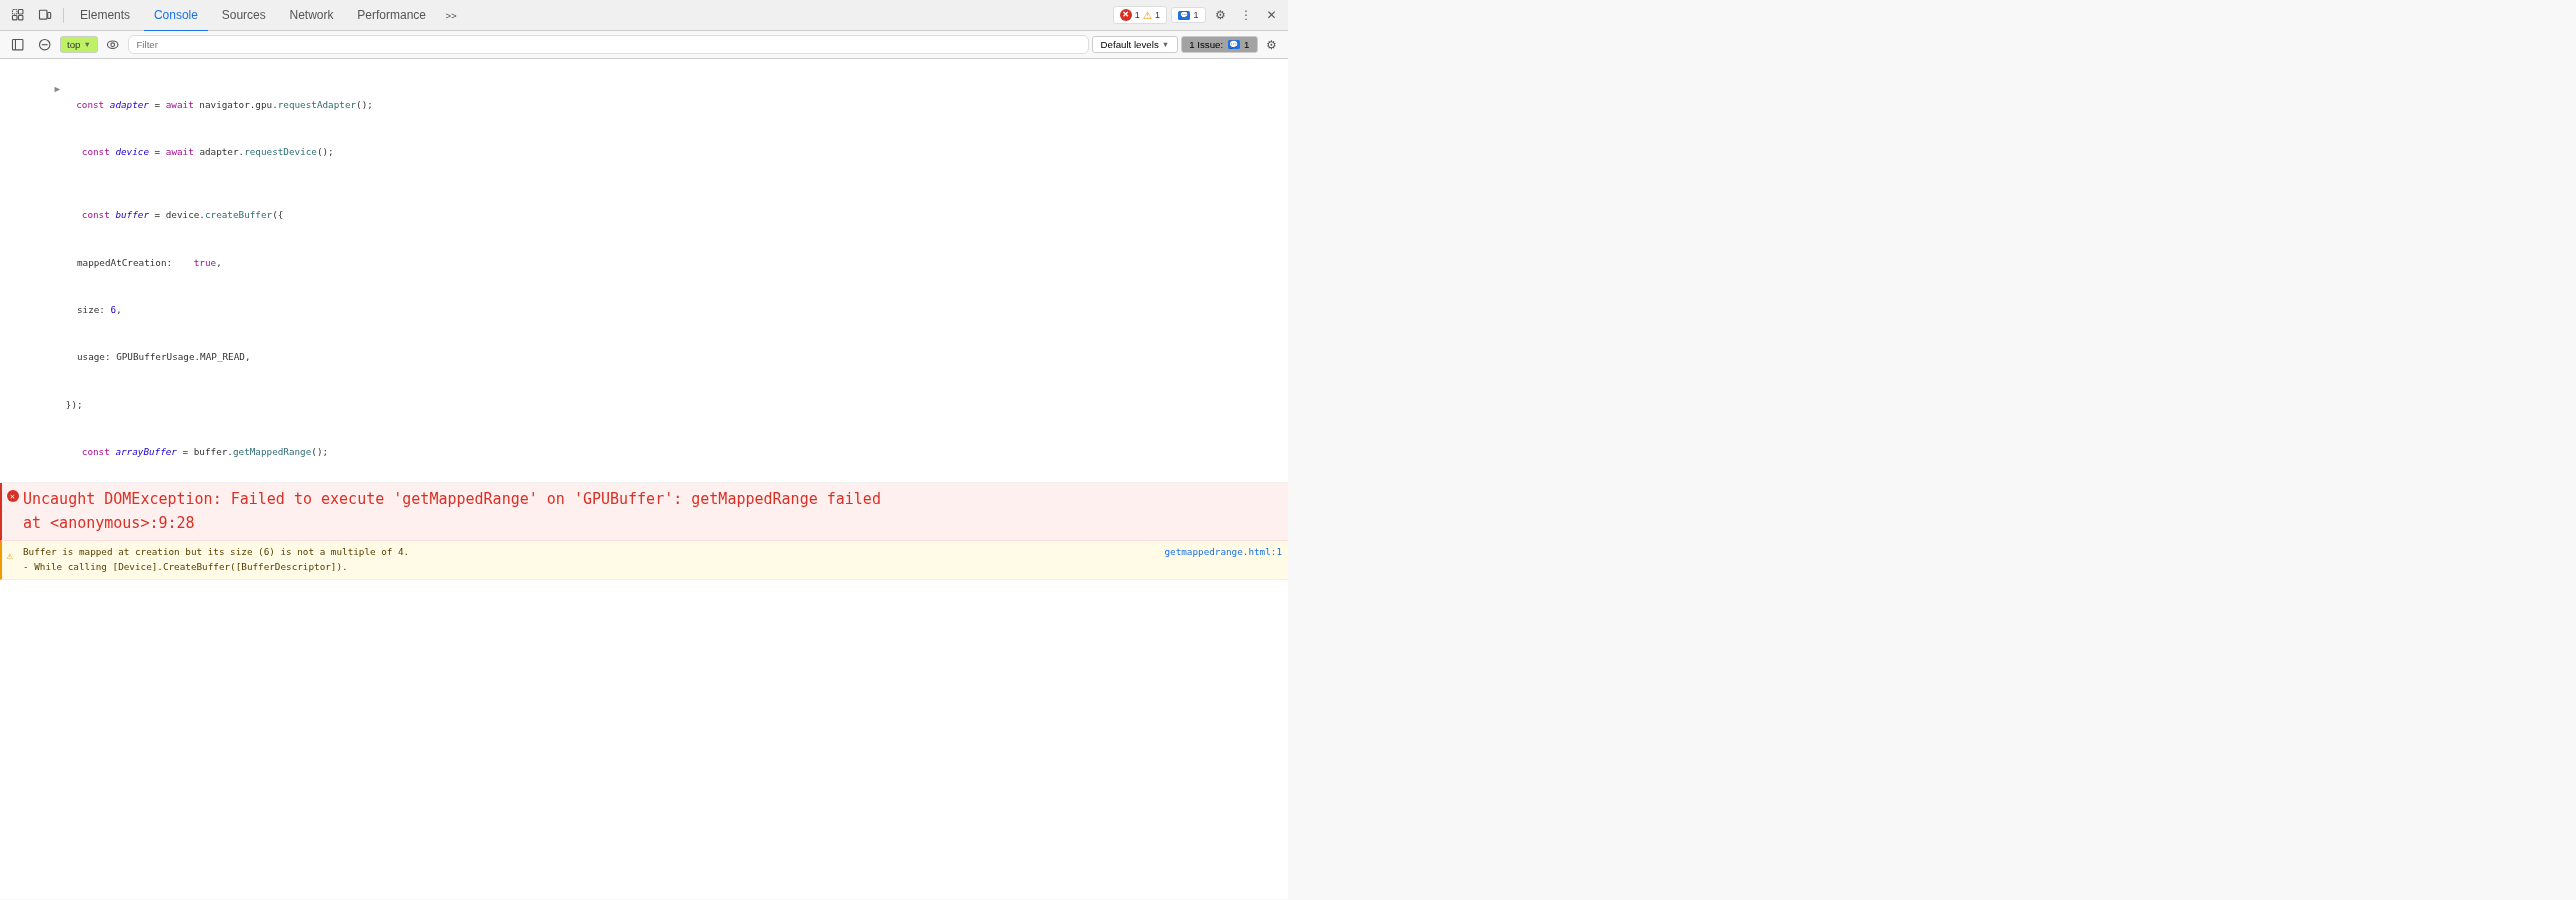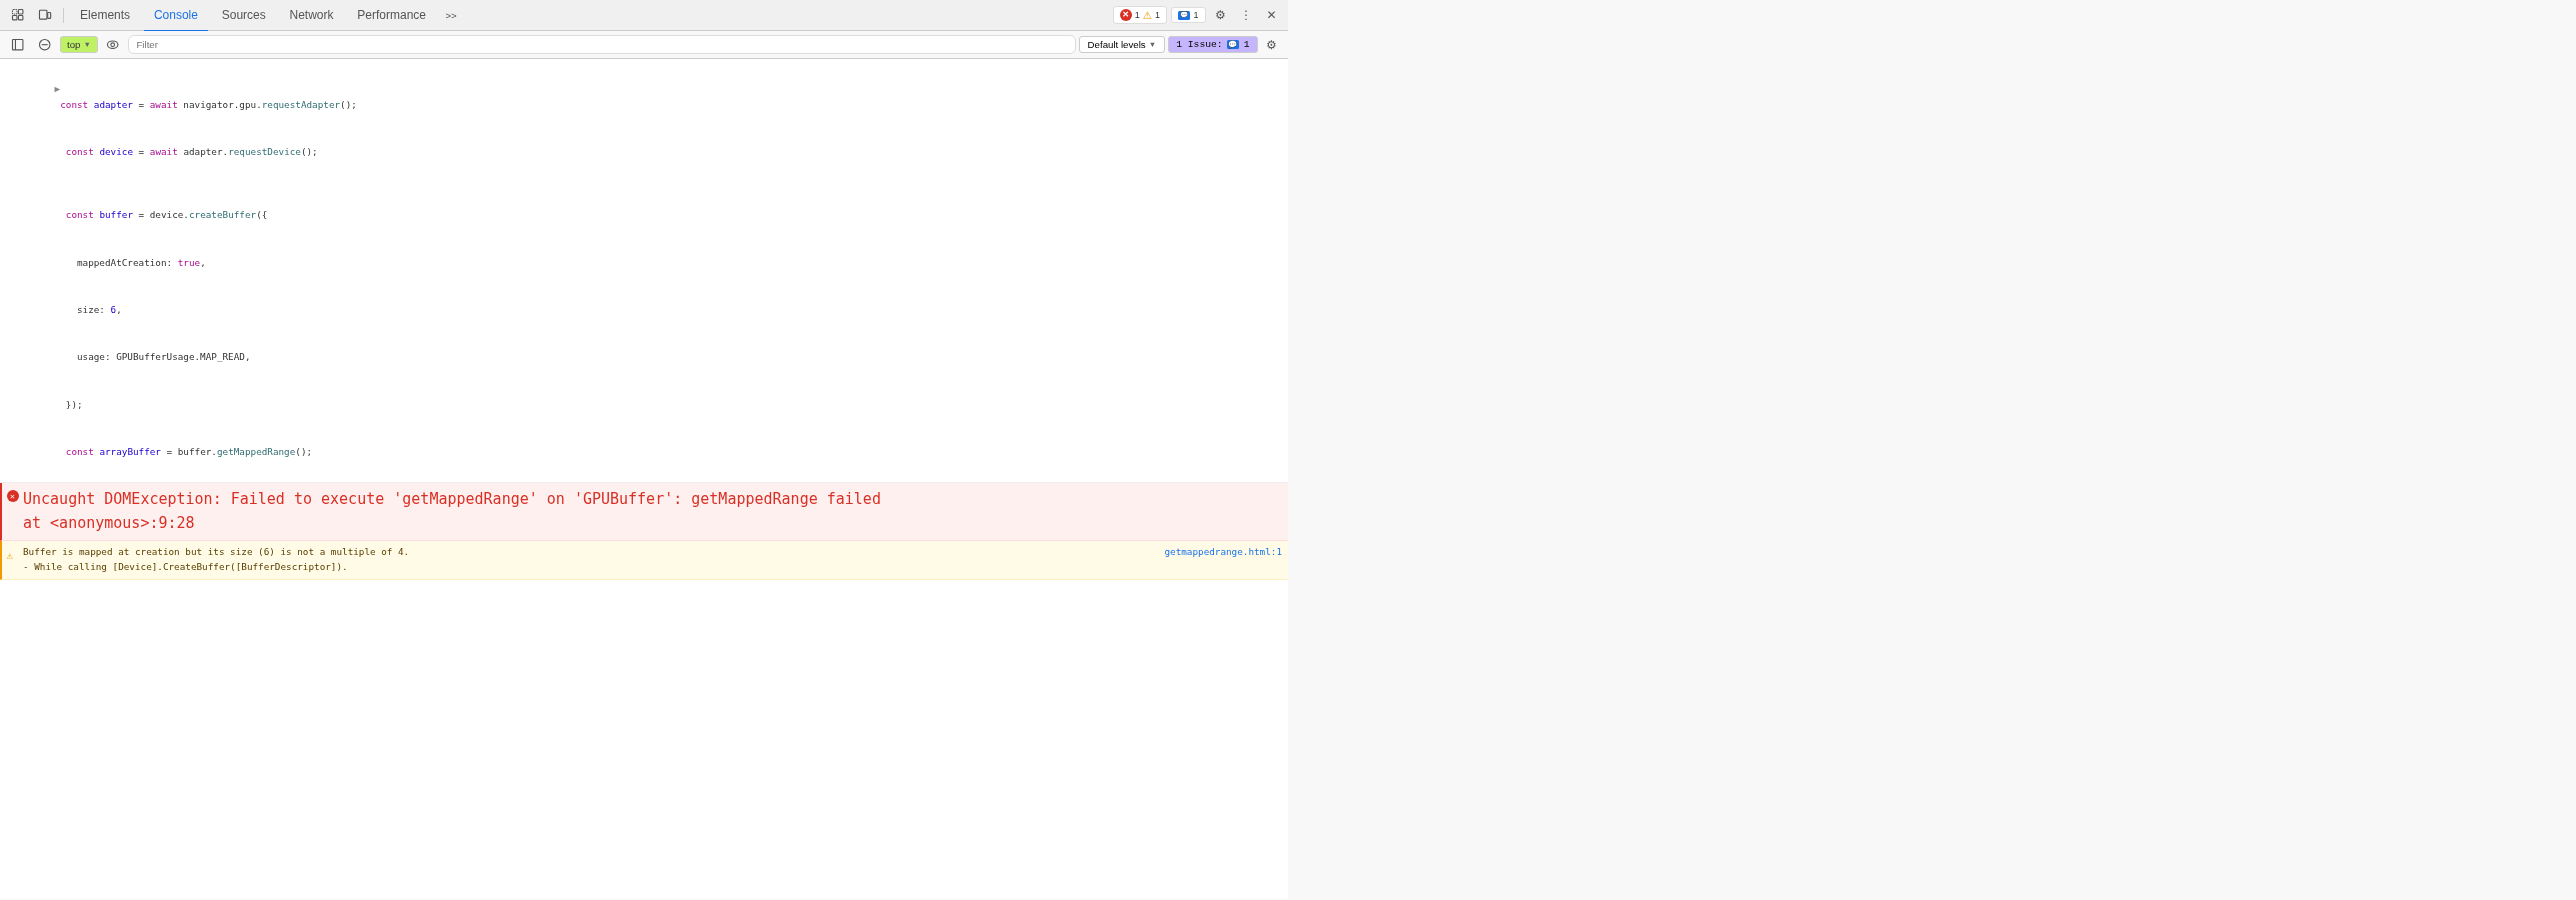--- a/index.html
+++ b/index.html
@@ -155,25 +155,24 @@
       font-size: 9.7px;
       white-space: nowrap;
     }
     .issues-btn {
       display: flex;
       align-items: center;
       gap: 4.5px;
       padding: 2.2px 7.5px;
       border: 0.7px solid #ccc;
       border-radius: 3px;
-      background: #c4b5fd;
+      background: #a3a3a3;
       cursor: pointer;
       font-size: 9.7px;
       white-space: nowrap;
-      font-family: Liberation Mono, monospace;
     }
 
     
     .console-area {
       background: white;
       font-family: 'SFMono-Regular', 'Consolas', 'Monaco', monospace;
       font-size: 9.3px;
       line-height: 1.6;
       overflow: auto;
       height: calc(100vh - 60px);
@@ -181,22 +180,22 @@
 
     .code-block {
       padding: 6px 6px 6px 21px;
       border-bottom: 0.7px solid #f0f0f0;
     }
     .code-line {
       display: block;
       white-space: pre;
       line-height: 1.7;
     }
-    .kw { color: #aa0d91; }
-    .var-name { color: #1c00cf; }
+    .kw { color: #aa0d91; margin-left: 16px; }
+    .var-name { color: #1c00cf; font-style: italic; }
     .fn-name { color: #326d74; }
     .num { color: #1c00cf; }
     .await-kw { color: #aa0d91; }
 
     
     .error-entry {
       background: #fff0f0;
       border-left: 2.2px solid #d93025;
       padding: 4.5px 6px 4.5px 21px;
       position: relative;

